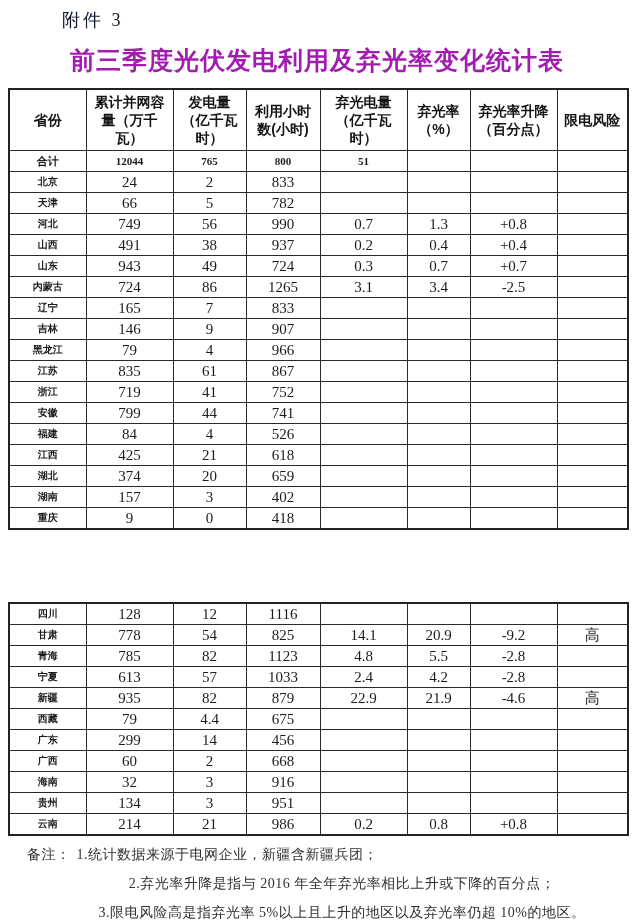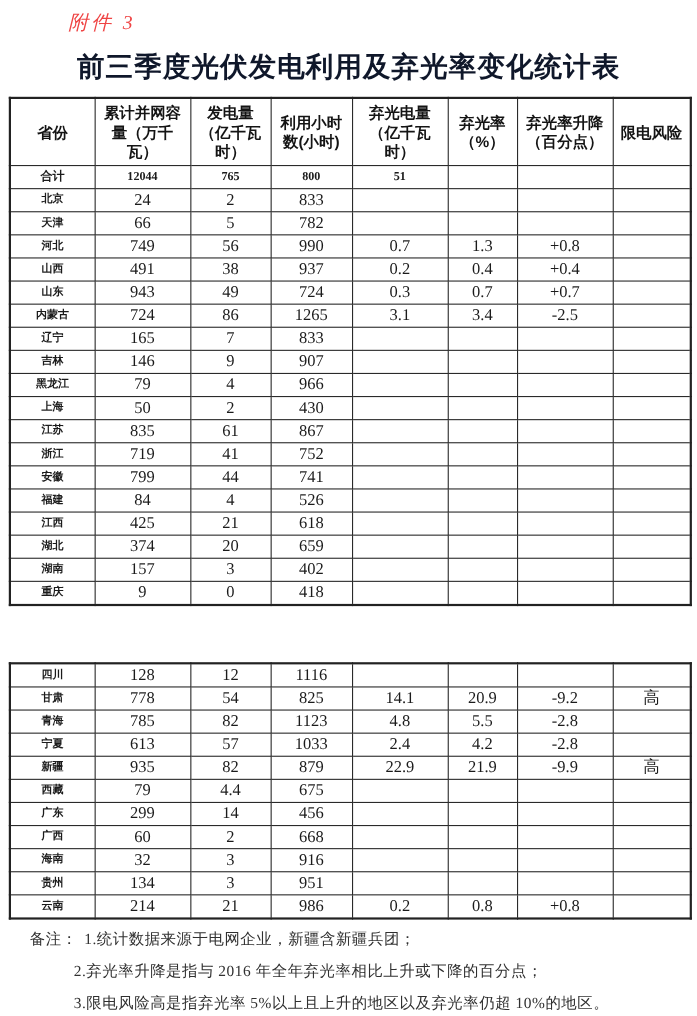--- a/index.html
+++ b/index.html
@@ -15,34 +15,33 @@
     color: #1d1d1d;
     font-family: "Liberation Serif", "DejaVu Serif", serif;
     overflow: hidden;
   }
   .attachment {
     position: absolute;
     left: 62px;
     top: 8px;
     font-size: 18px;
     letter-spacing: 3px;
-    color: #ef4444;
-    font-style: italic;
+    color: #0f172a;
   }
   .title {
     position: absolute;
     left: 0;
     top: 44px;
     width: 100%;
     text-align: center;
     font-family: "Liberation Sans", "DejaVu Sans", sans-serif;
     font-weight: 700;
     font-size: 25px;
     letter-spacing: 1px;
-    color: #0f172a;
+    color: #a21caf;
   }
   table.stats {
     position: absolute;
     left: 8px;
     width: 619px;
     border-collapse: collapse;
     table-layout: fixed;
     border: 2px solid #222222;
   }
   table.part1 { top: 88px; }
@@ -86,21 +85,21 @@
     width: 590px;
     font-size: 14px;
     letter-spacing: 0.5px;
     color: #303030;
   }
   .note-line {
     line-height: 18px;
     margin-bottom: 11px;
     white-space: nowrap;
   }
-  .note-line.indented { padding-left: 40px; }
+  .note-line.indented { padding-left: 40px; text-align: center; }
   .notes-label { margin-right: 6px; }
 </style>
 </head>
 <body>
 
 <div class="page">
 
   <div class="attachment">附件 3</div>
 
   <div class="title">前三季度光伏发电利用及弃光率变化统计表</div>
@@ -223,30 +222,20 @@
           <td class="province">黑龙江</td>
           <td>79</td>
           <td>4</td>
           <td>966</td>
           <td></td>
           <td></td>
           <td></td>
           <td></td>
         </tr>
         <tr>
-          <td class="province">上海</td>
-          <td>50</td>
-          <td>2</td>
-          <td>430</td>
-          <td></td>
-          <td></td>
-          <td></td>
-          <td></td>
-        </tr>
-        <tr>
           <td class="province">江苏</td>
           <td>835</td>
           <td>61</td>
           <td>867</td>
           <td></td>
           <td></td>
           <td></td>
           <td></td>
         </tr>
         <tr>
@@ -374,21 +363,21 @@
           <td>-2.8</td>
           <td></td>
         </tr>
         <tr>
           <td class="province">新疆</td>
           <td>935</td>
           <td>82</td>
           <td>879</td>
           <td>22.9</td>
           <td>21.9</td>
-          <td>-9.9</td>
+          <td>-4.6</td>
           <td>高</td>
         </tr>
         <tr>
           <td class="province">西藏</td>
           <td>79</td>
           <td>4.4</td>
           <td>675</td>
           <td></td>
           <td></td>
           <td></td>

